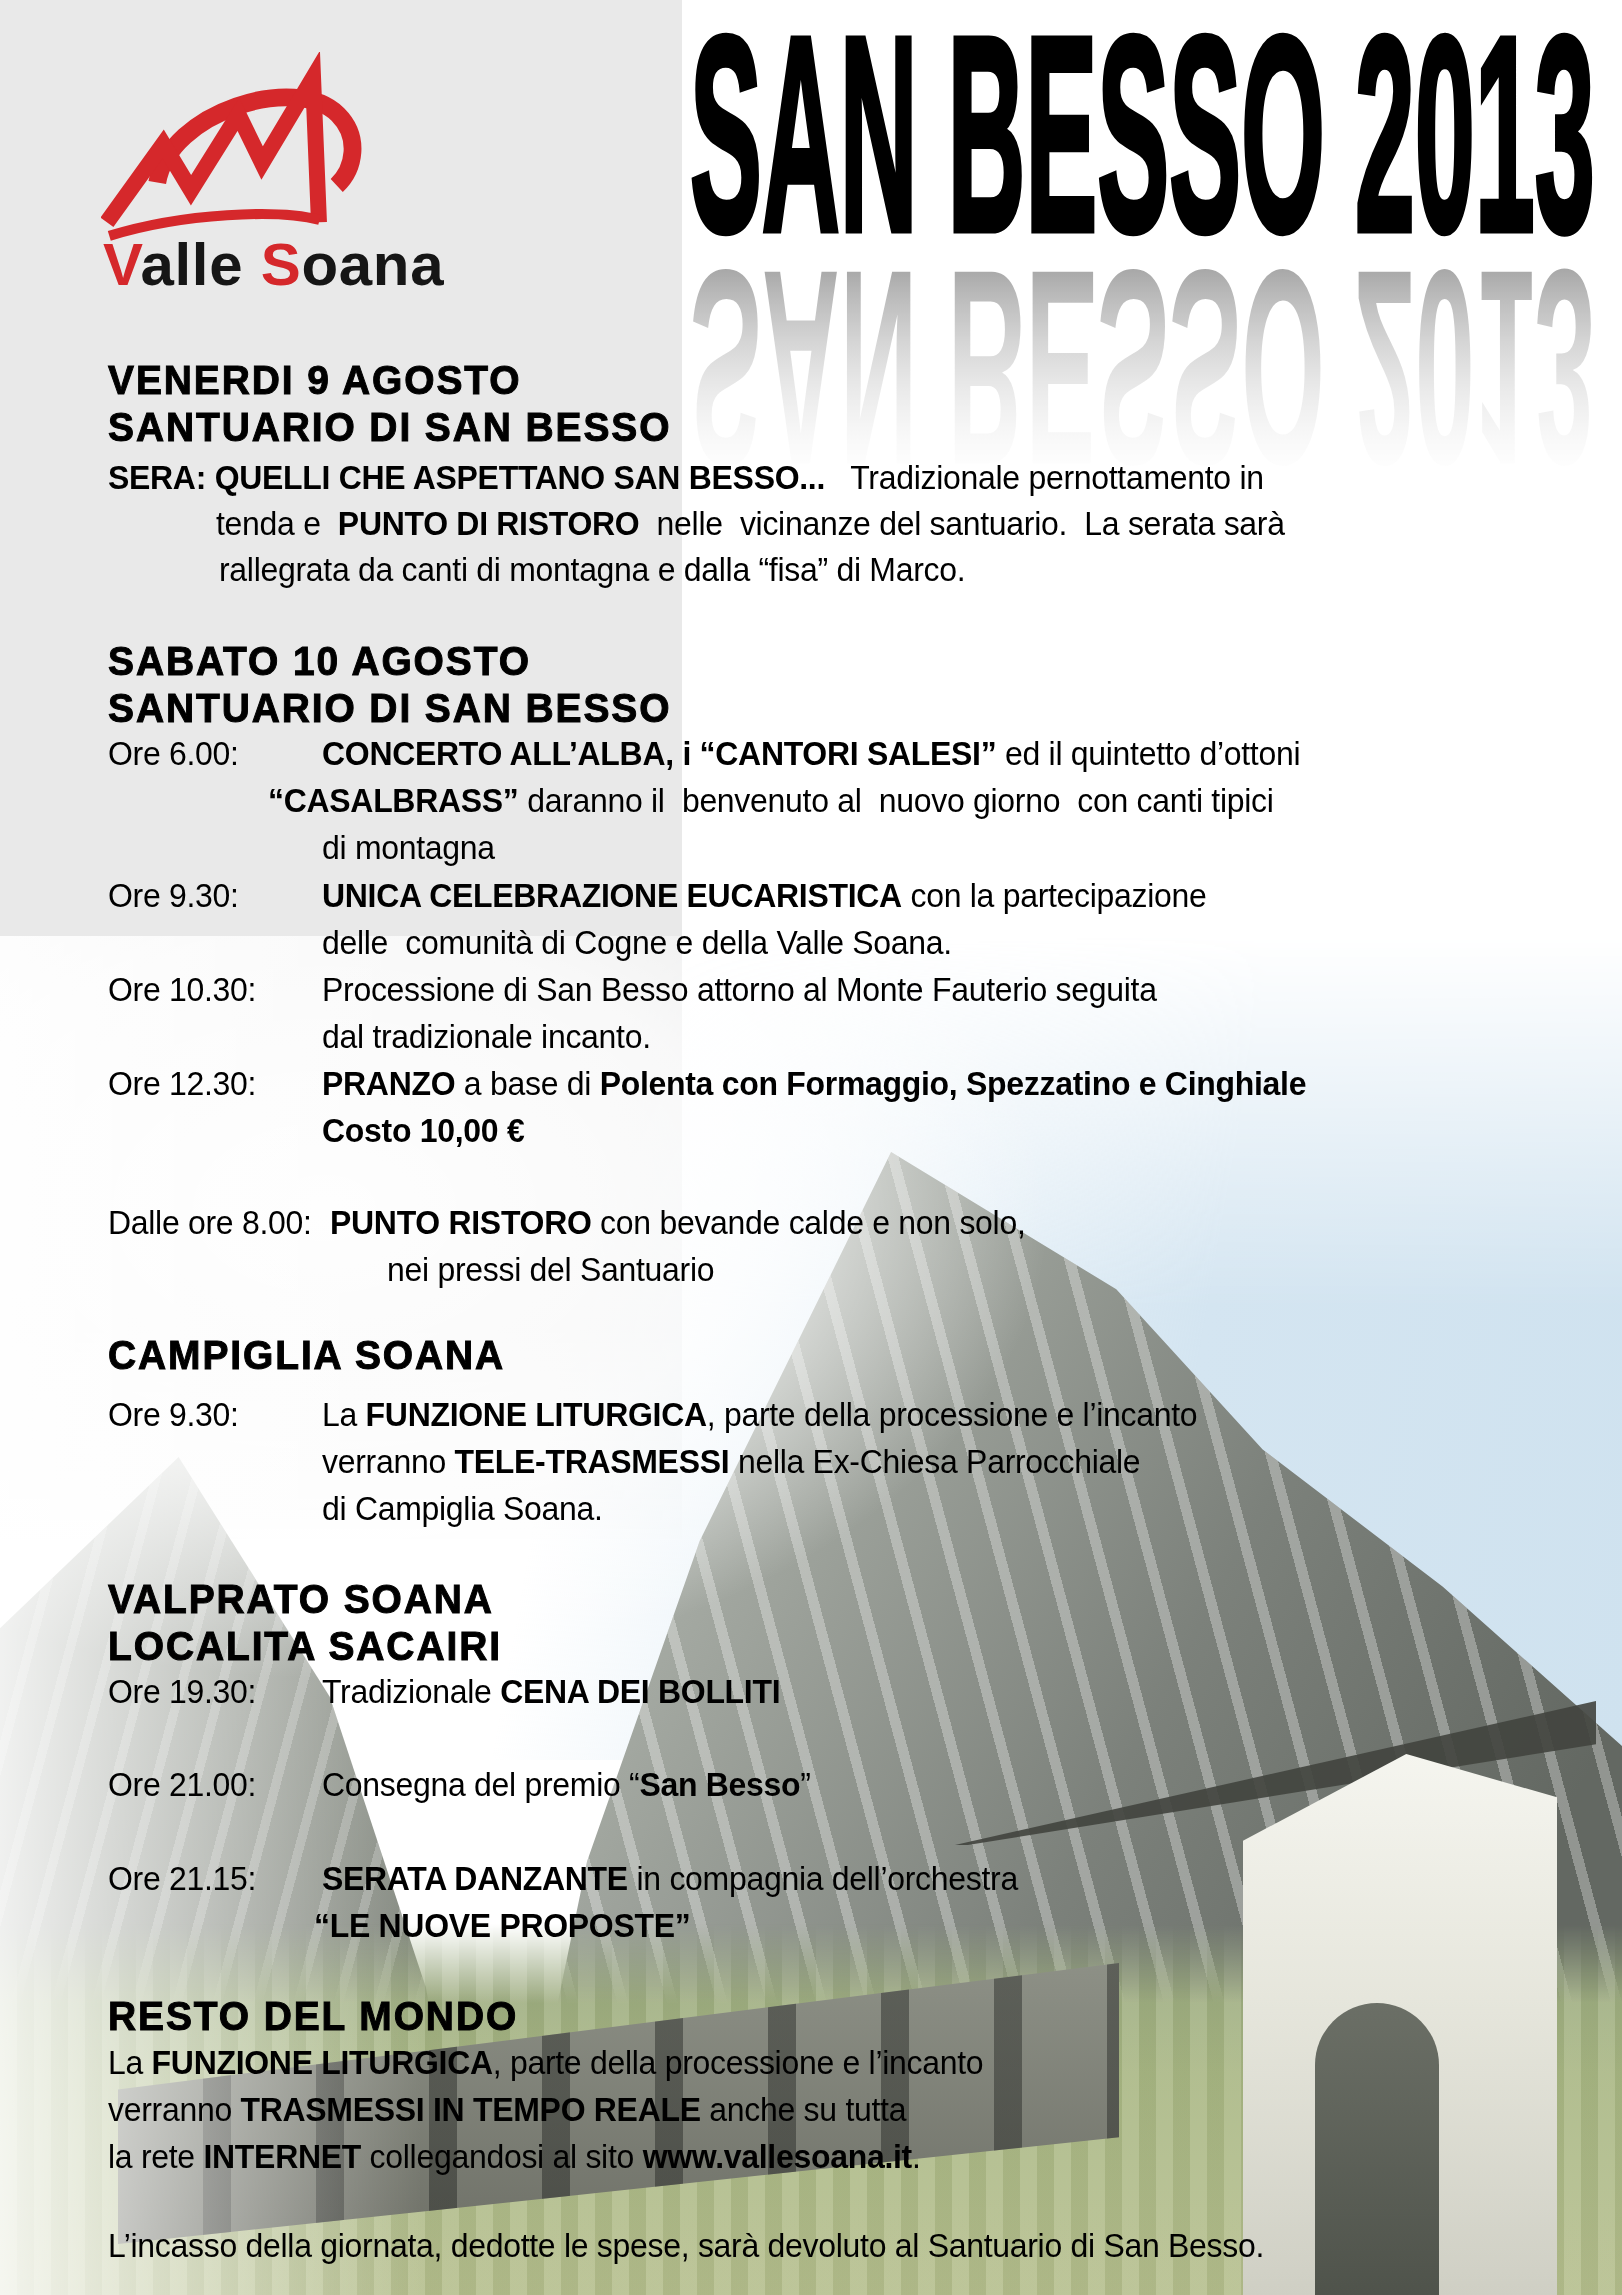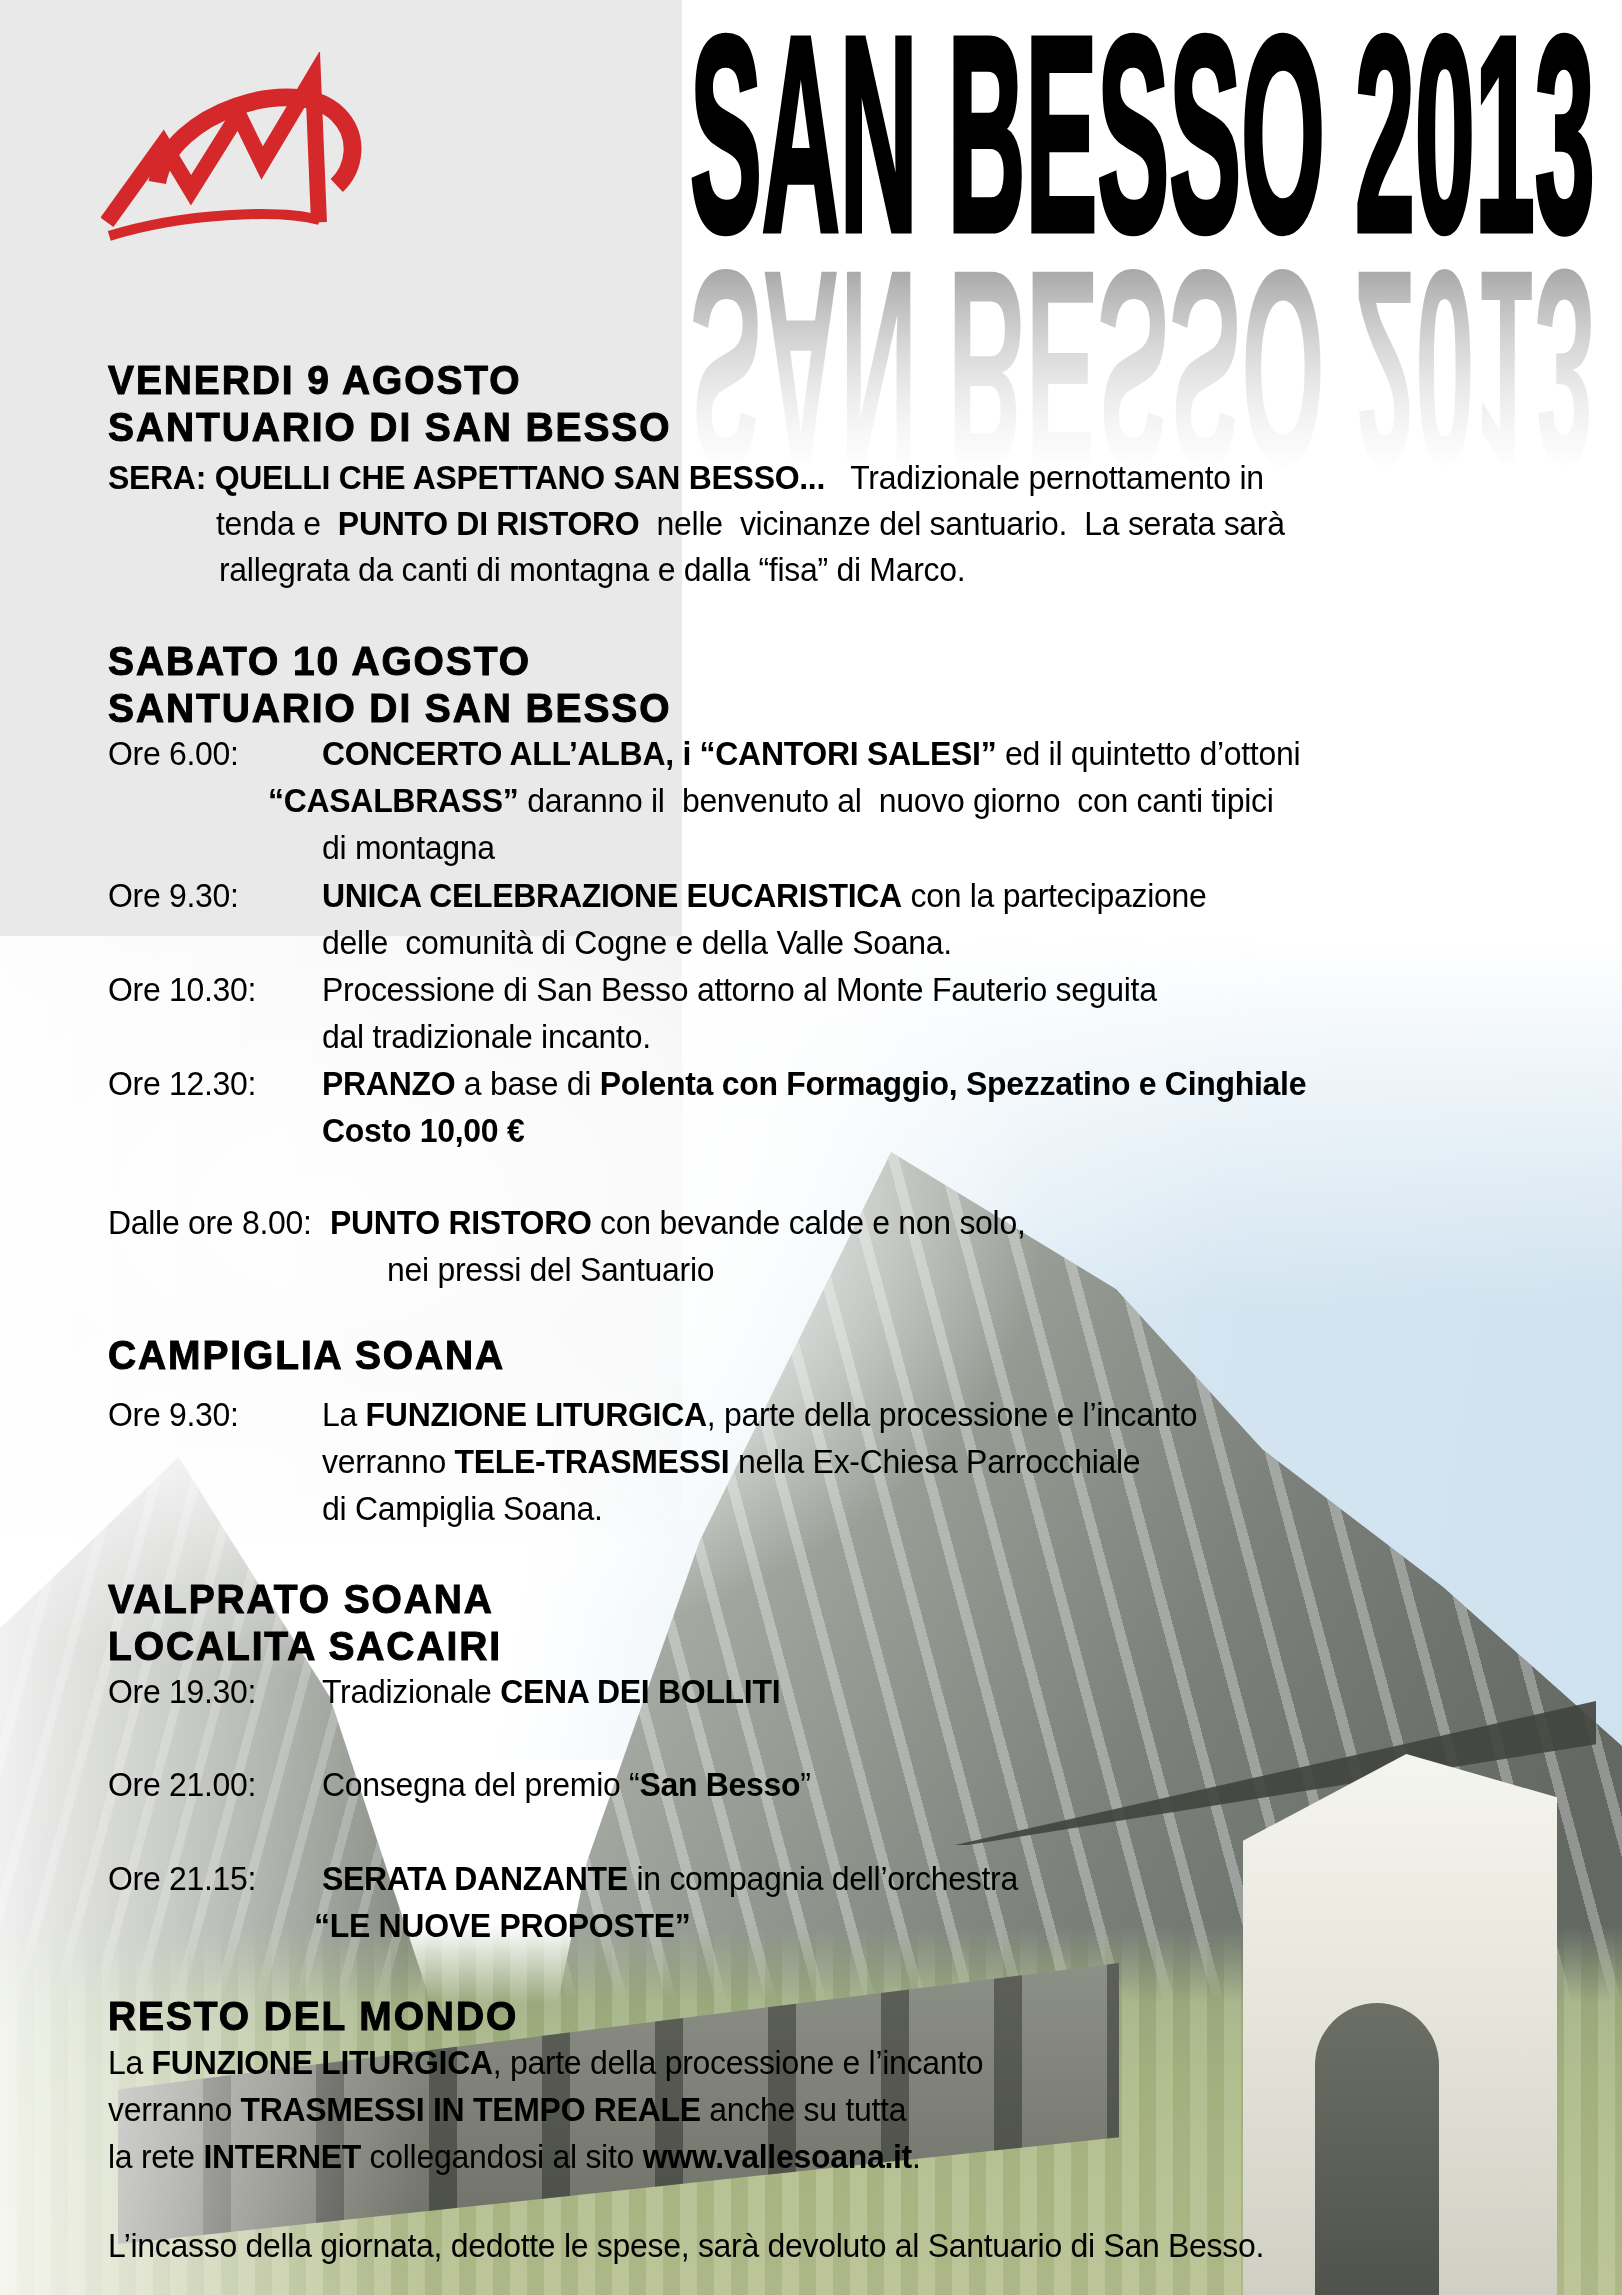--- a/index.html
+++ b/index.html
@@ -88,20 +88,21 @@
   <div class="ph ph-building">
     <div class="ph-arch"></div>
   </div>
   <div class="ph ph-haze"></div>
 
   <svg class="logo" viewBox="0 0 520 300">
     <path d="M 95,205 C 115,85 330,20 400,90 C 438,128 428,182 398,210" fill="none" stroke="#d5282b" stroke-width="30"></path>
     <path d="M 10,272 L 105,140 L 152,218 L 232,90 L 272,172 L 358,28 L 368,272" fill="none" stroke="#d5282b" stroke-width="27" stroke-linejoin="miter"></path>
     <path d="M 14,295 C 140,256 300,250 369,268" fill="none" stroke="#d5282b" stroke-width="17"></path>
   </svg>
+  <div class="logotext"><span class="red">V</span><span>alle </span><span class="red">S</span><span>oana</span></div>
 
   <div class="title">SAN BESSO 2013</div>
   <div class="title-reflection">SAN BESSO 2013</div>
 
   <div class="h" style="left:108px;top:357px">VENERDI 9 AGOSTO</div>
   <div class="h" style="left:108px;top:404px">SANTUARIO DI SAN BESSO</div>
   <div class="line" style="left:108px;top:458px"><span class="b">SERA: QUELLI CHE ASPETTANO SAN BESSO...</span><span>   Tradizionale pernottamento in</span></div>
   <div class="line" style="left:216px;top:504px"><span>tenda e  </span><span class="b">PUNTO DI RISTORO</span><span>  nelle  vicinanze del santuario.  La serata sarà</span></div>
   <div class="line" style="left:219px;top:550px"><span>rallegrata da canti di montagna e dalla “fisa” di Marco.</span></div>
 

